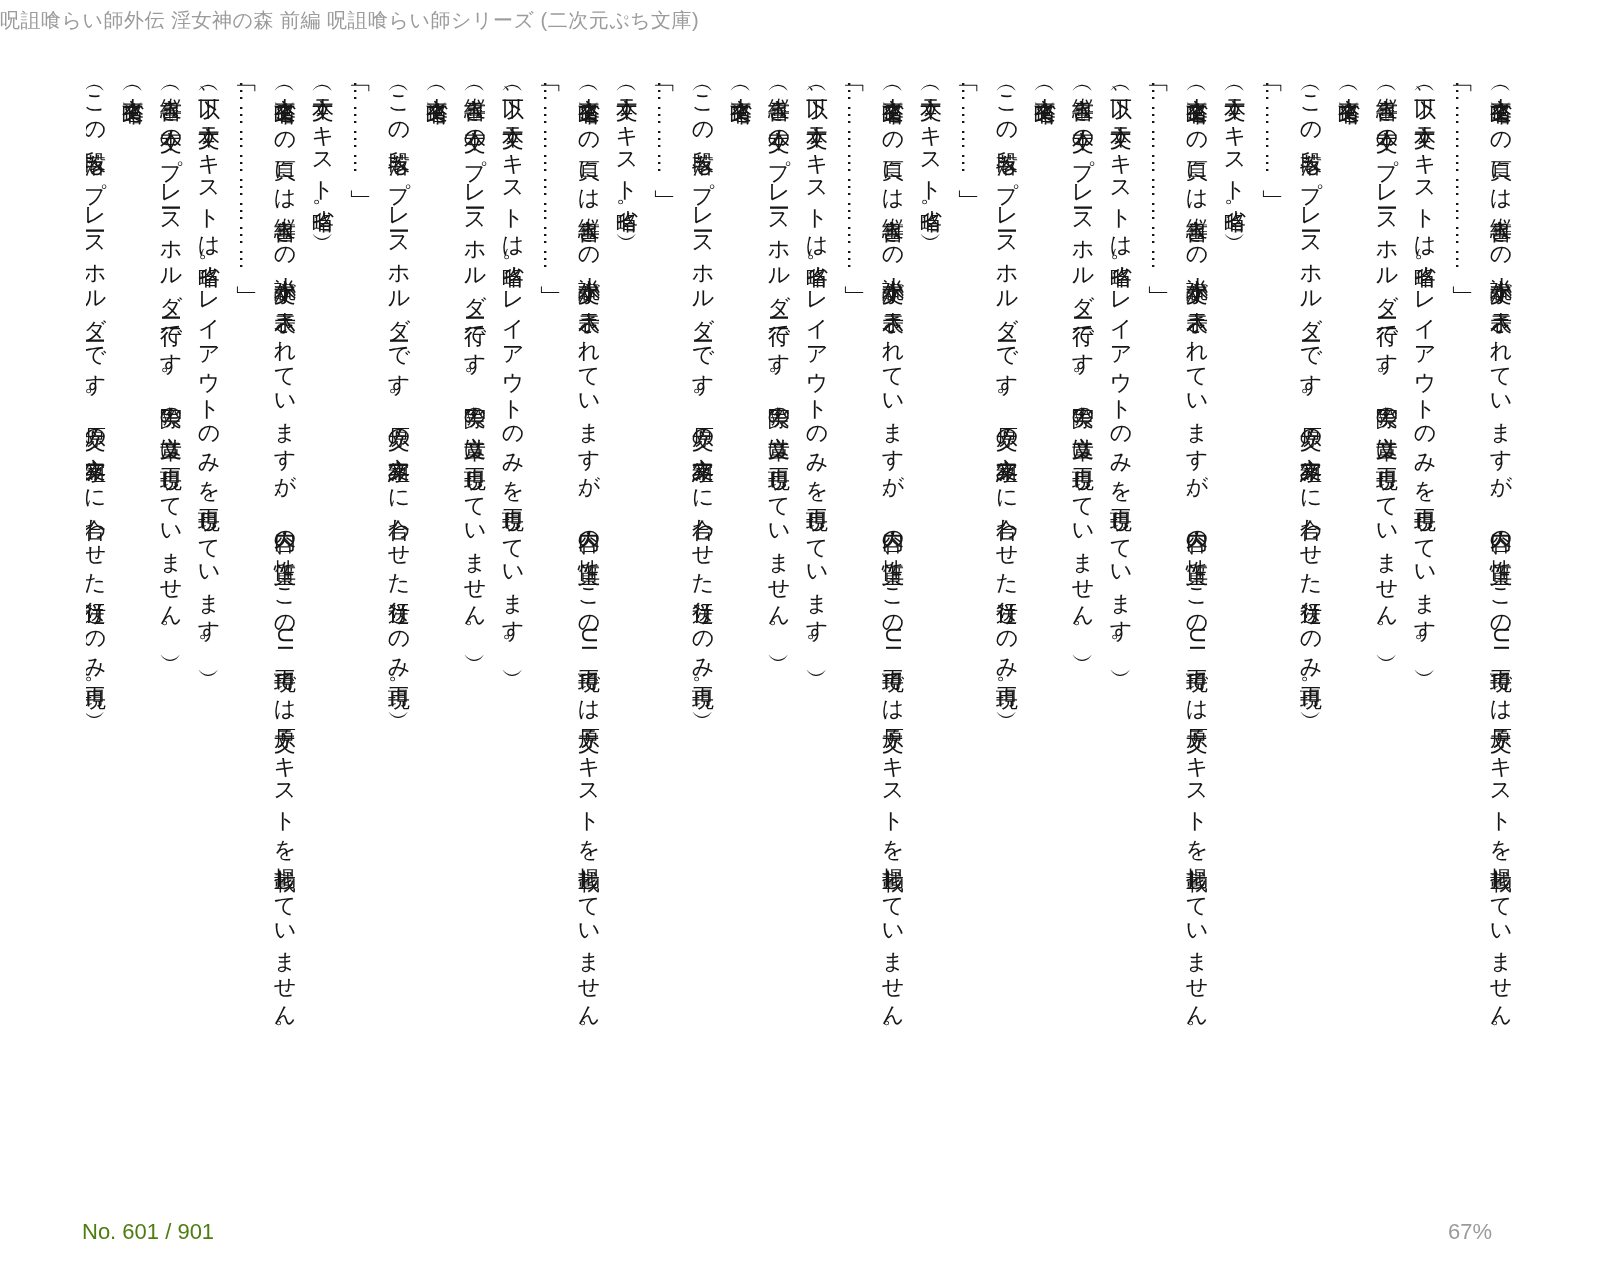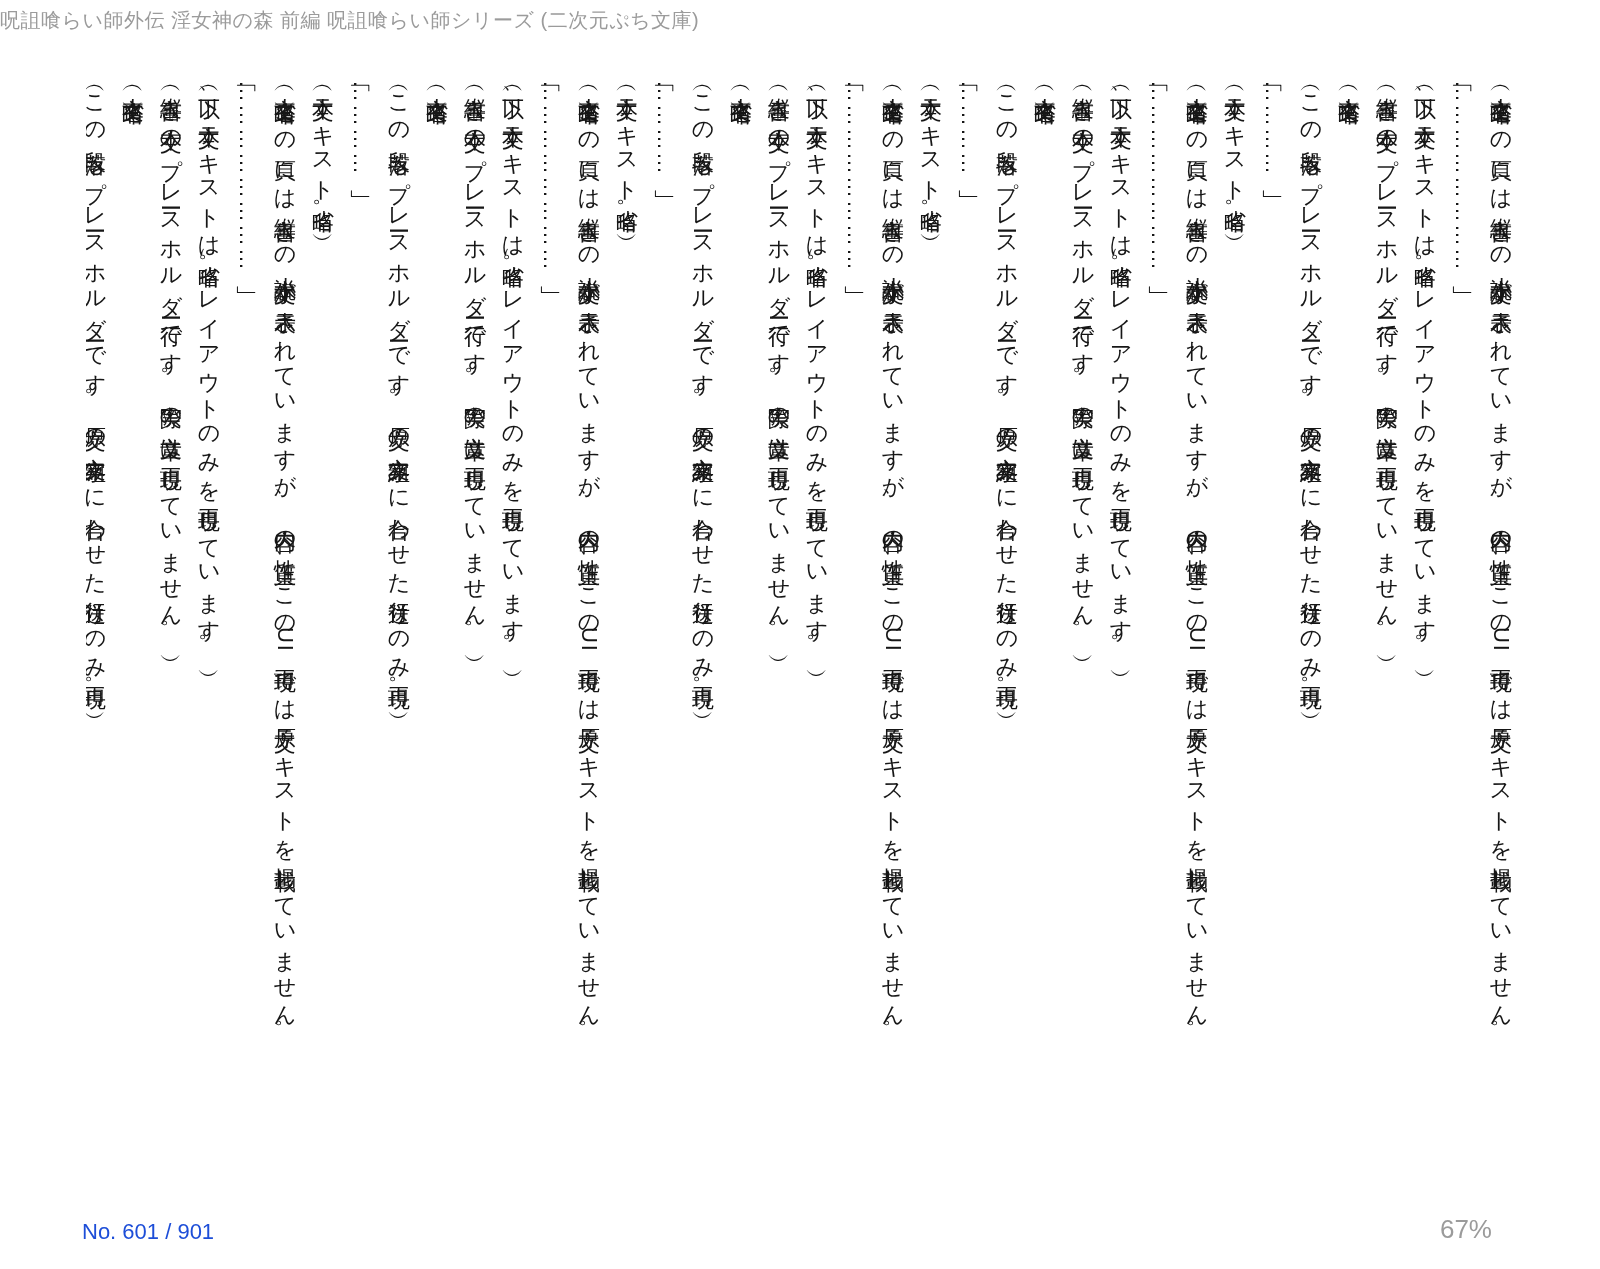--- a/index.html
+++ b/index.html
@@ -37,29 +37,29 @@
     font-size: 22px;
     line-height: 38px;
     letter-spacing: 2px;
     color: #161616;
   }
   .vtext p { margin: 0; }
   .footer-left {
     position: absolute;
     left: 82px;
     bottom: 24px;
-    color: #1d4ed8;
+    color: #4d7c0f;
     font-size: 22px;
   }
   .footer-right {
     position: absolute;
     right: 108px;
     bottom: 24px;
     color: #9b9b9b;
-    font-size: 26px;
+    font-size: 22px;
   }
 </style>
 </head>
 <body>
 
 <div class="header">
   <span>呪詛喰らい師外伝 淫女神の森 前編 呪詛喰らい師シリーズ (二次元ぷち文庫)</span>
 </div>
 
 <div class="reading-area">

